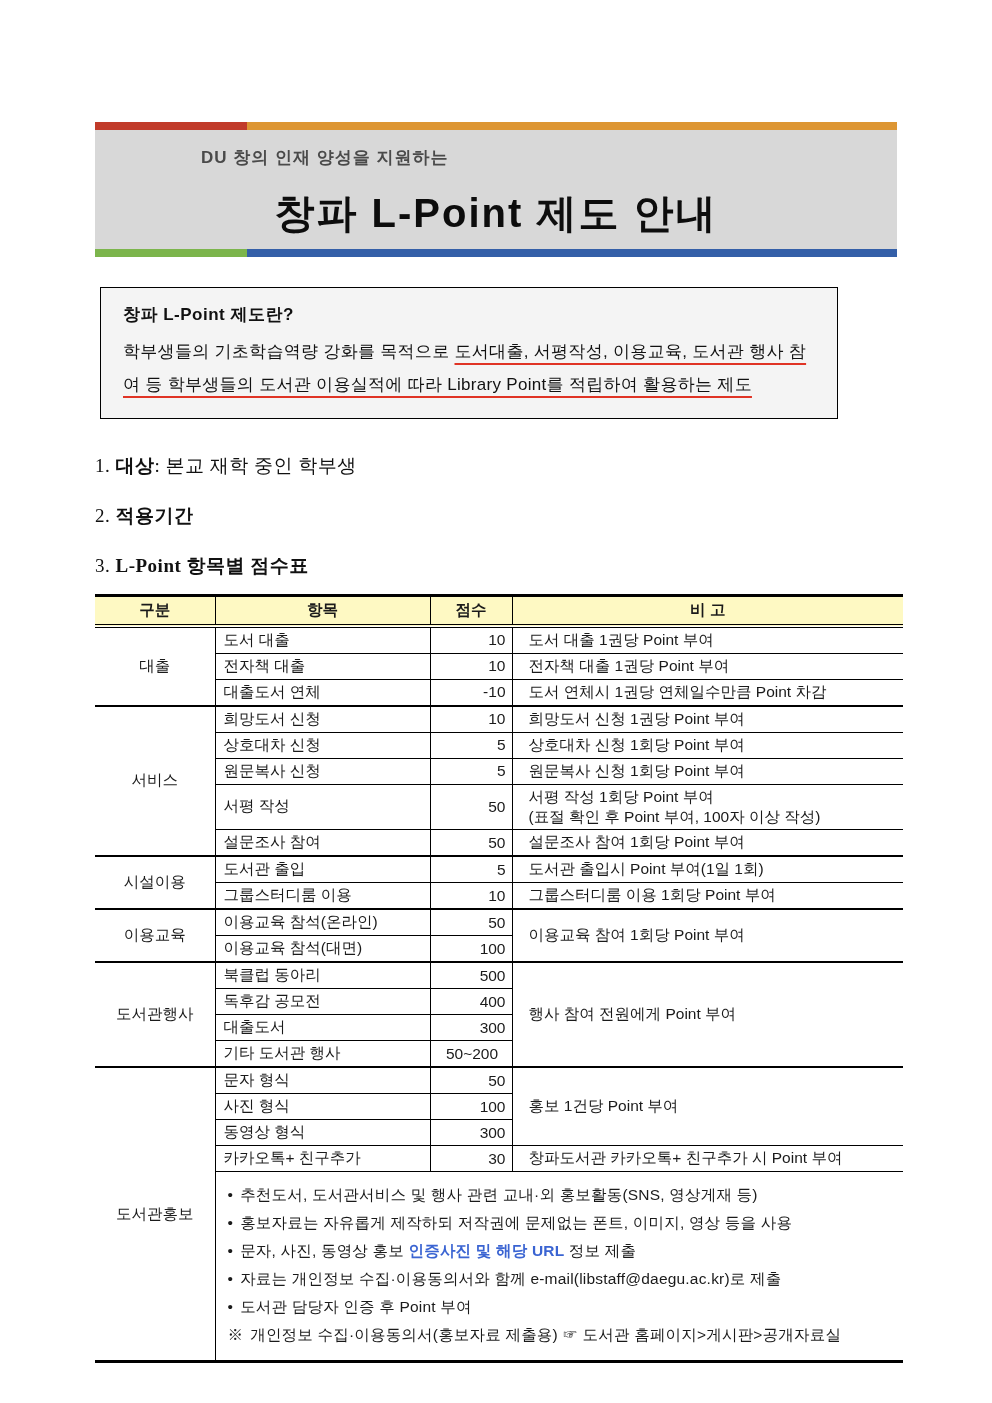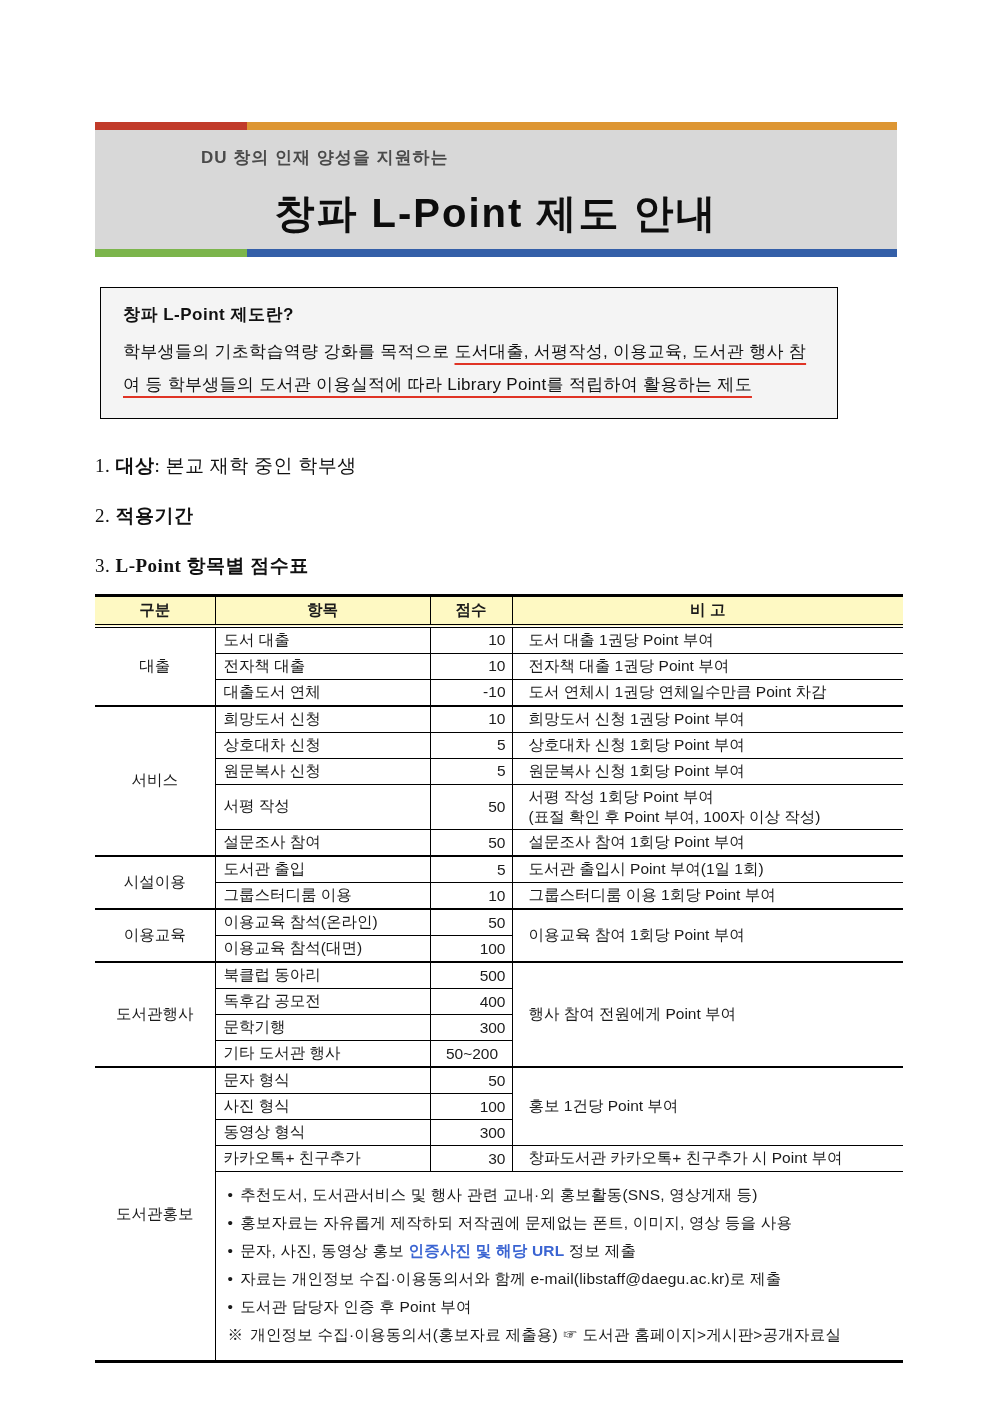--- a/index.html
+++ b/index.html
@@ -216,21 +216,21 @@
           <td class="cat-cell" rowspan="4">도서관행사</td>
           <td class="item-cell">북클럽 동아리</td>
           <td class="pts-cell">500</td>
           <td class="note-cell" rowspan="4">행사 참여 전원에게 Point 부여</td>
         </tr>
         <tr>
           <td class="item-cell">독후감 공모전</td>
           <td class="pts-cell">400</td>
         </tr>
         <tr>
-          <td class="item-cell">문학기행</td>
+          <td class="item-cell">대출도서</td>
           <td class="pts-cell">300</td>
         </tr>
         <tr>
           <td class="item-cell">기타 도서관 행사</td>
           <td class="pts-cell center">50~200</td>
         </tr>
         <tr class="group-start">
           <td class="cat-cell" rowspan="5">도서관홍보</td>
           <td class="item-cell">문자 형식</td>
           <td class="pts-cell">50</td>

